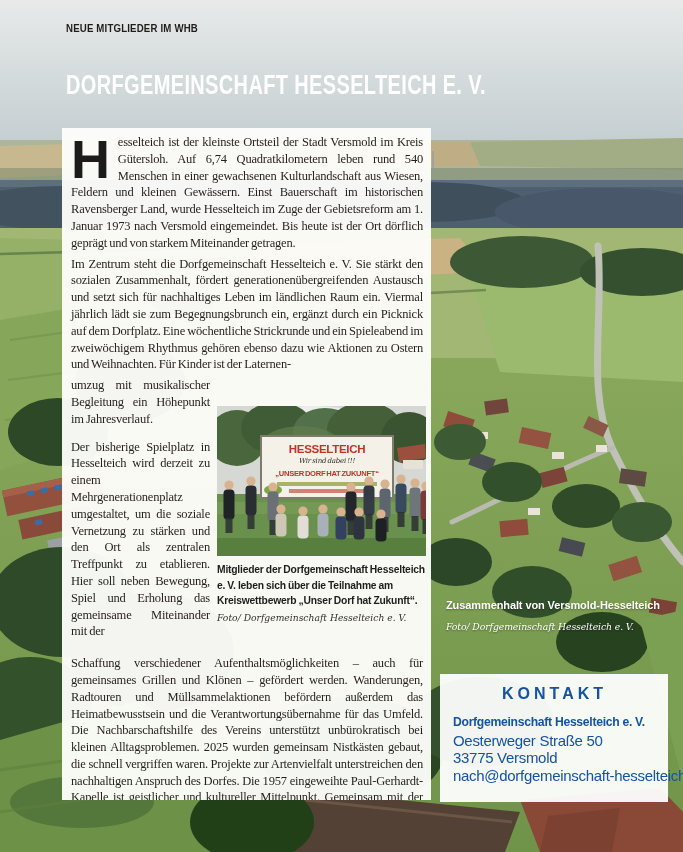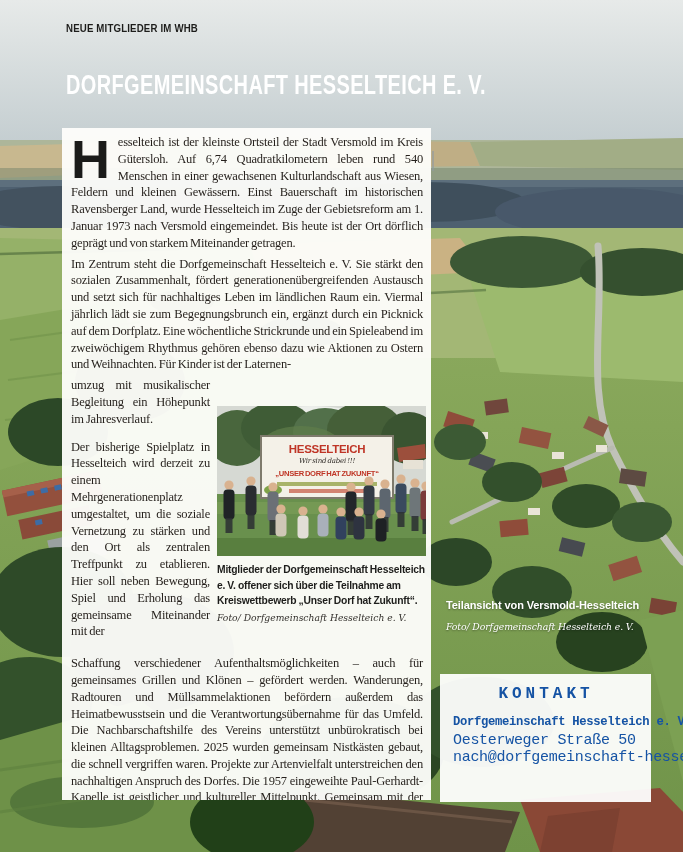--- a/index.html
+++ b/index.html
@@ -36,24 +36,24 @@
              line-height:12px;color:#33302c;margin-top:3px;text-align:left;
              letter-spacing:0;word-spacing:0;}
 
   .aerial-cap{position:absolute;left:446px;top:598px;width:230px;color:#fff;
               font-family:"Liberation Sans",sans-serif;font-weight:700;font-size:11px;
               line-height:15.5px;letter-spacing:-0.1px;
               text-shadow:0 1px 2px rgba(0,0,0,.35);}
   .aerial-credit{font-family:"DejaVu Serif",serif;font-style:italic;font-weight:400;
                  font-size:9.3px;margin-top:5px;text-shadow:0 1px 2px rgba(0,0,0,.4);}
 
-  .contact{position:absolute;left:440px;top:674px;width:211px;height:128px;
+  .contact{position:absolute;left:440px;top:674px;width:228px;height:128px;
            background:rgba(255,255,255,.94);box-sizing:border-box;
            padding:11px 10px 8px 13px;color:#1553a4;
-           font-family:Liberation Mono, monospace;}
+           font-family:Liberation Sans, sans-serif;}
   .contact-h{font-weight:700;font-size:16px;letter-spacing:4px;text-align:center;
              margin:0 0 11px -2px;}
   .contact-line{font-size:15px;line-height:17.6px;letter-spacing:-0.3px;
                 white-space:nowrap;}
   .contact-line.org{font-weight:700;font-size:12.2px;}
   .contact a{color:#1553a4;text-decoration:none;}
 </style>
 </head>
 <body>
 
@@ -223,33 +223,34 @@
             <use href="#pstand" x="192" y="72" style="color:#6e7679"></use>
             <use href="#pstand" x="203" y="75" style="color:#7b3a3a"></use>
             <use href="#pkneel" x="58" y="98" style="color:#cfc7b6"></use>
             <use href="#pkneel" x="80" y="100" style="color:#e2ded6"></use>
             <use href="#pkneel" x="100" y="98" style="color:#a9b0ba"></use>
             <use href="#pkneel" x="118" y="101" style="color:#31415e"></use>
             <use href="#pkneel" x="136" y="101" style="color:#2e3340"></use>
             <use href="#pkneel" x="158" y="103" style="color:#1e2124"></use>
           </g>
         </svg>
-        <figcaption class="figcap">Mitglieder der Dorfgemeinschaft Hesselteich e. V. offener sich über die Teilnahme am Kreiswettbewerb „Unser Dorf hat Zukunft“.</figcaption>
+        <figcaption class="figcap">Mitglieder der Dorfgemeinschaft Hesselteich e. V. leben sich über die Teilnahme am Kreiswettbewerb „Unser Dorf hat Zukunft“.</figcaption>
         <div class="figcredit">Foto/ Dorfgemeinschaft Hesselteich e. V.</div>
       </figure>
     </div>
 
     <p>Schaffung verschiedener Aufenthaltsmöglichkeiten – auch für gemeinsames Grillen und Klönen – gefördert werden. Wanderungen, Radtouren und Müllsammelaktionen befördern außerdem das Heimatbewusstsein und die Verantwortungsübernahme für das Umfeld. Die Nachbarschaftshilfe des Vereins unterstützt unbürokratisch bei kleinen Alltagsproblemen. 2025 wurden gemeinsam Nistkästen gebaut, die schnell vergriffen waren. Projekte zur Artenvielfalt unterstreichen den nachhaltigen Anspruch des Dorfes. Die 1957 eingeweihte Paul-Gerhardt-Kapelle ist geistlicher und kultureller Mittelpunkt. Gemeinsam mit der Evangelischen Kirche Versmold beteiligt sich die Dorfgemeinschaft an der Entwicklung eines Konzepts für ihren Erhalt als offener, multifunktionaler Ort für kirchliche, kulturelle und soziale Aktivitäten. Auch 2026 sind wieder zahlreiche Aktionen für Jung und Alt geplant.</p>
   </div>
 
   <div class="aerial-cap">
-    <div>Teilansicht von Versmold-Hesselteich</div>
+    <div>Zusammenhalt von Versmold-Hesselteich</div>
     <div class="aerial-credit">Foto/ Dorfgemeinschaft Hesselteich e. V.</div>
   </div>
 
   <div class="contact">
     <div class="contact-h">KONTAKT</div>
     <div class="contact-line org">Dorfgemeinschaft Hesselteich e. V.</div>
     <div class="contact-line">Oesterweger Straße 50</div>
+    <div class="contact-line">33775 Versmold</div>
     <div class="contact-line"><a href="#">nach@dorfgemeinschaft-hesselteich.de</a></div>
   </div>
 
 </div>
 
 </body></html>

